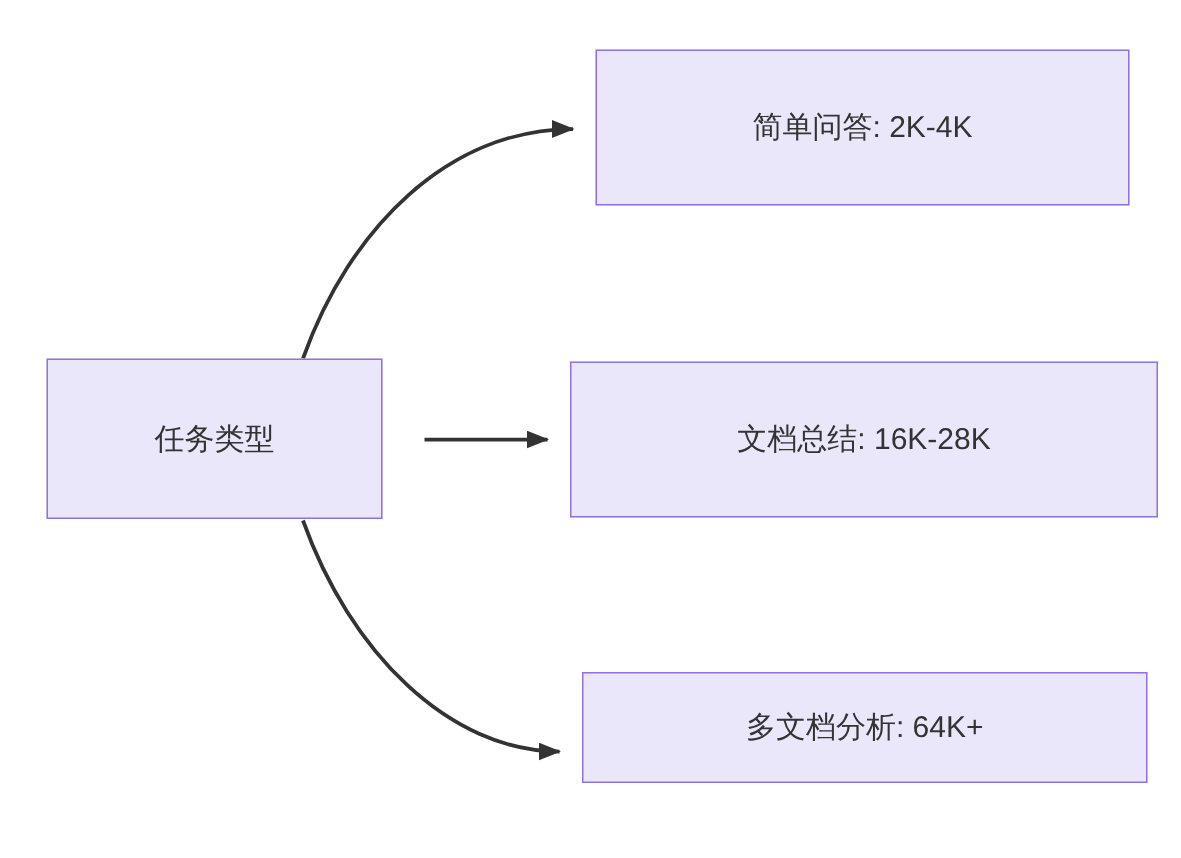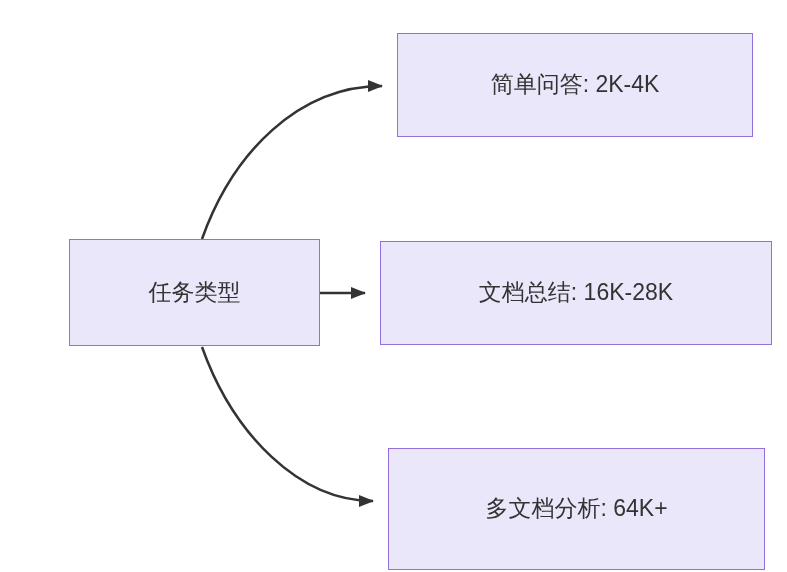--- a/index.html
+++ b/index.html
@@ -40,21 +40,21 @@
   .node {
     position: absolute;
     background: var(--node-fill);
     border: 1.5px solid var(--node-border);
     display: flex;
     align-items: center;
     justify-content: center;
   }
   .node-label {
     color: var(--text);
-    font-size: 23px;
+    font-size: 20px;
     line-height: 1.2;
     text-align: left;
     white-space: nowrap;
   }
 </style>
 </head>
 <body>
 
 <div class="canvas">
 
@@ -62,29 +62,29 @@
     <defs>
       <marker id="arrow" viewBox="0 0 15 12" refX="14" refY="6" markerWidth="15" markerHeight="12" markerUnits="userSpaceOnUse" orient="auto">
         <path class="arrowhead" d="M0,0 L15,6 L0,12 Z"></path>
       </marker>
     </defs>
     <path class="edge" d="M202,239 C233,152 299,86 382,86" marker-end="url(#arrow)"></path>
     <path class="edge" d="M283,293 L365,293" marker-end="url(#arrow)"></path>
     <path class="edge" d="M202,347 C233,434 299,501 373,501" marker-end="url(#arrow)"></path>
   </svg>
 
-  <div class="node" style="left:31px; top:239px; width:251px; height:107px;margin-left:38px;">
+  <div class="node" style="left:31px; top:239px; width:224px; height:107px;">
     <span class="node-label">任务类型</span>
   </div>
 
   <div class="node" style="left:397px; top:33px; width:356px; height:104px;">
     <span class="node-label">简单问答: 2K-4K</span>
   </div>
 
   <div class="node" style="left:380px; top:241px; width:392px; height:104px;">
     <span class="node-label">文档总结: 16K-28K</span>
   </div>
 
-  <div class="node" style="left:388px; top:448px; width:377px; height:122px;">
+  <div class="node" style="left:388px; top:448px; width:377px; height:74px;">
     <span class="node-label">多文档分析: 64K+</span>
   </div>
 
 </div>
 
 </body></html>

